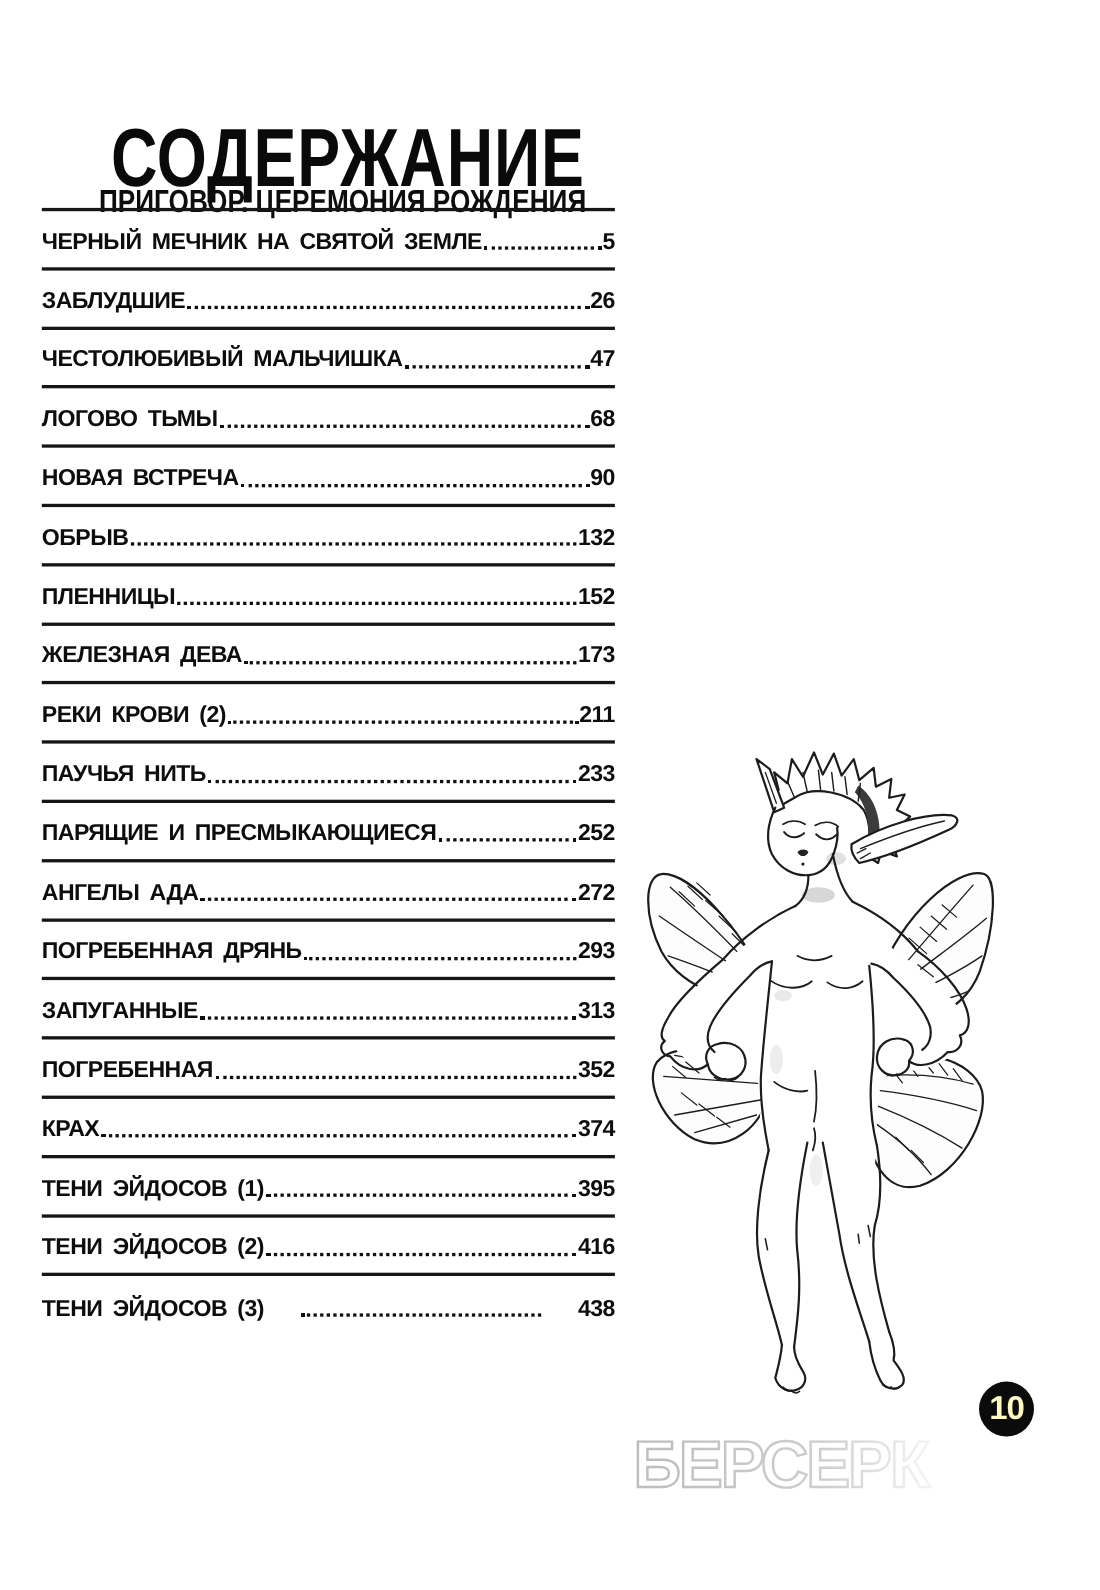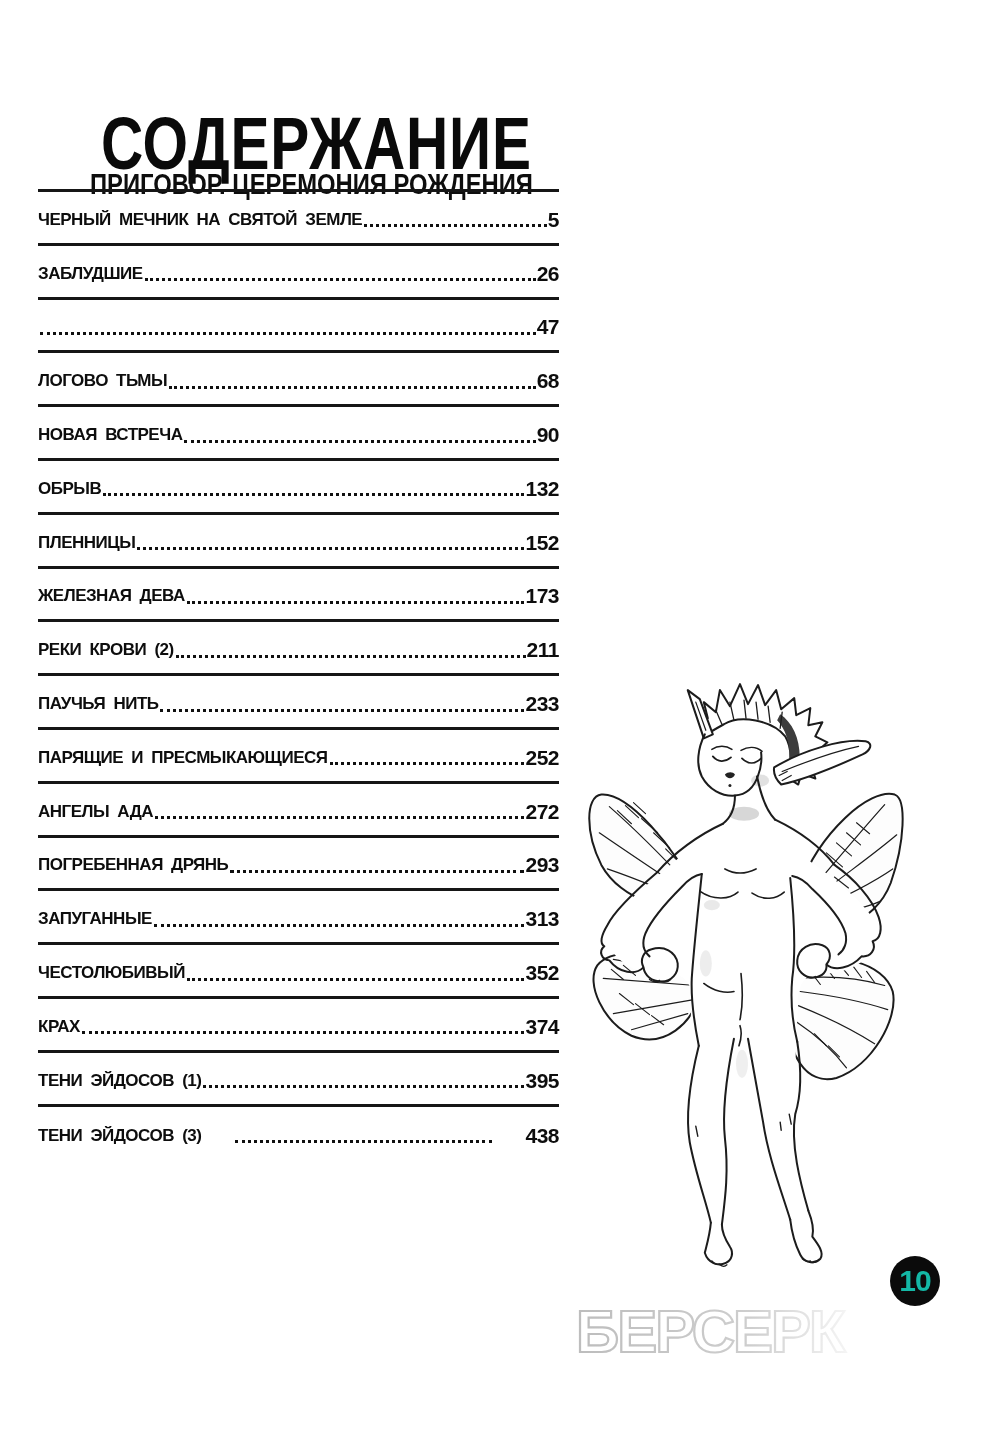--- a/index.html
+++ b/index.html
@@ -19,35 +19,35 @@
   .toc{
     position:absolute;left:38px;top:189px;width:521px;
     border-top:3px solid #161616;
   }
   .toc-row{
     display:flex;align-items:center;height:53.8px;box-sizing:border-box;
     border-bottom:3px solid #161616;padding-top:5px;
   }
   .toc-row:last-child{border-bottom:none;gap:32px;}
   .toc-title{
-    font-size:17px;font-weight:bold;letter-spacing:-0.5px;word-spacing:4px;
+    font-size:21px;font-weight:bold;letter-spacing:-0.5px;word-spacing:4px;
     white-space:nowrap;
   }
   .toc-dots{
     flex:1;min-width:10px;height:0;border-bottom:3.2px dotted #101010;
     transform:translateY(6px);margin:0 1px 0 2px;
   }
   .toc-page{font-size:21px;font-weight:bold;letter-spacing:-0.5px;}
   .illustration{position:absolute;left:583px;top:672px;width:322px;height:628px;}
   .watermark{position:absolute;left:574px;top:1300px;width:340px;height:66px;}
   .page-badge{
     position:absolute;left:890px;top:1256px;width:50px;height:50px;border-radius:50%;
     background:#0b0b0b;display:flex;align-items:center;justify-content:center;
   }
-  .page-badge span{color:#14b8a6;font-size:30px;font-weight:bold;letter-spacing:-1px;}
+  .page-badge span{color:#fef9c3;font-size:30px;font-weight:bold;letter-spacing:-1px;}
 </style>
 </head>
 <body>
 
 <h1 class="page-title">СОДЕРЖАНИЕ</h1>
 <h2 class="page-subtitle">ПРИГОВОР. ЦЕРЕМОНИЯ РОЖДЕНИЯ</h2>
 
 <div class="toc">
   <div class="toc-row">
     <span class="toc-title">ЧЕРНЫЙ МЕЧНИК НА СВЯТОЙ ЗЕМЛЕ</span>
@@ -55,20 +55,21 @@
     <span class="toc-page">5</span>
   </div>
 
   <div class="toc-row">
     <span class="toc-title">ЗАБЛУДШИЕ</span>
     <span class="toc-dots"></span>
     <span class="toc-page">26</span>
   </div>
 
   <div class="toc-row">
+    <span class="toc-title">ЧЕСТОЛЮБИВЫЙ МАЛЬЧИШКА</span>
     <span class="toc-dots"></span>
     <span class="toc-page">47</span>
   </div>
 
   <div class="toc-row">
     <span class="toc-title">ЛОГОВО ТЬМЫ</span>
     <span class="toc-dots"></span>
     <span class="toc-page">68</span>
   </div>
 
@@ -129,37 +130,42 @@
   </div>
 
   <div class="toc-row">
     <span class="toc-title">ЗАПУГАННЫЕ</span>
     <span class="toc-dots"></span>
     <span class="toc-page">313</span>
   </div>
 
 
   <div class="toc-row">
-    <span class="toc-title">ЧЕСТОЛЮБИВЫЙ</span>
+    <span class="toc-title">ПОГРЕБЕННАЯ</span>
     <span class="toc-dots"></span>
     <span class="toc-page">352</span>
   </div>
 
   <div class="toc-row">
     <span class="toc-title">КРАХ</span>
     <span class="toc-dots"></span>
     <span class="toc-page">374</span>
   </div>
 
   <div class="toc-row">
     <span class="toc-title">ТЕНИ ЭЙДОСОВ (1)</span>
     <span class="toc-dots"></span>
     <span class="toc-page">395</span>
   </div>
 
+  <div class="toc-row">
+    <span class="toc-title">ТЕНИ ЭЙДОСОВ (2)</span>
+    <span class="toc-dots"></span>
+    <span class="toc-page">416</span>
+  </div>
 
   <div class="toc-row">
     <span class="toc-title">ТЕНИ ЭЙДОСОВ (3)</span>
     <span class="toc-dots"></span>
     <span class="toc-page">438</span>
   </div>
 </div>
 
 <svg class="illustration" viewBox="0 0 320 625" xmlns="http://www.w3.org/2000/svg">
   <g stroke="#1c1c1c" stroke-width="2" fill="none" stroke-linecap="round" stroke-linejoin="round">

